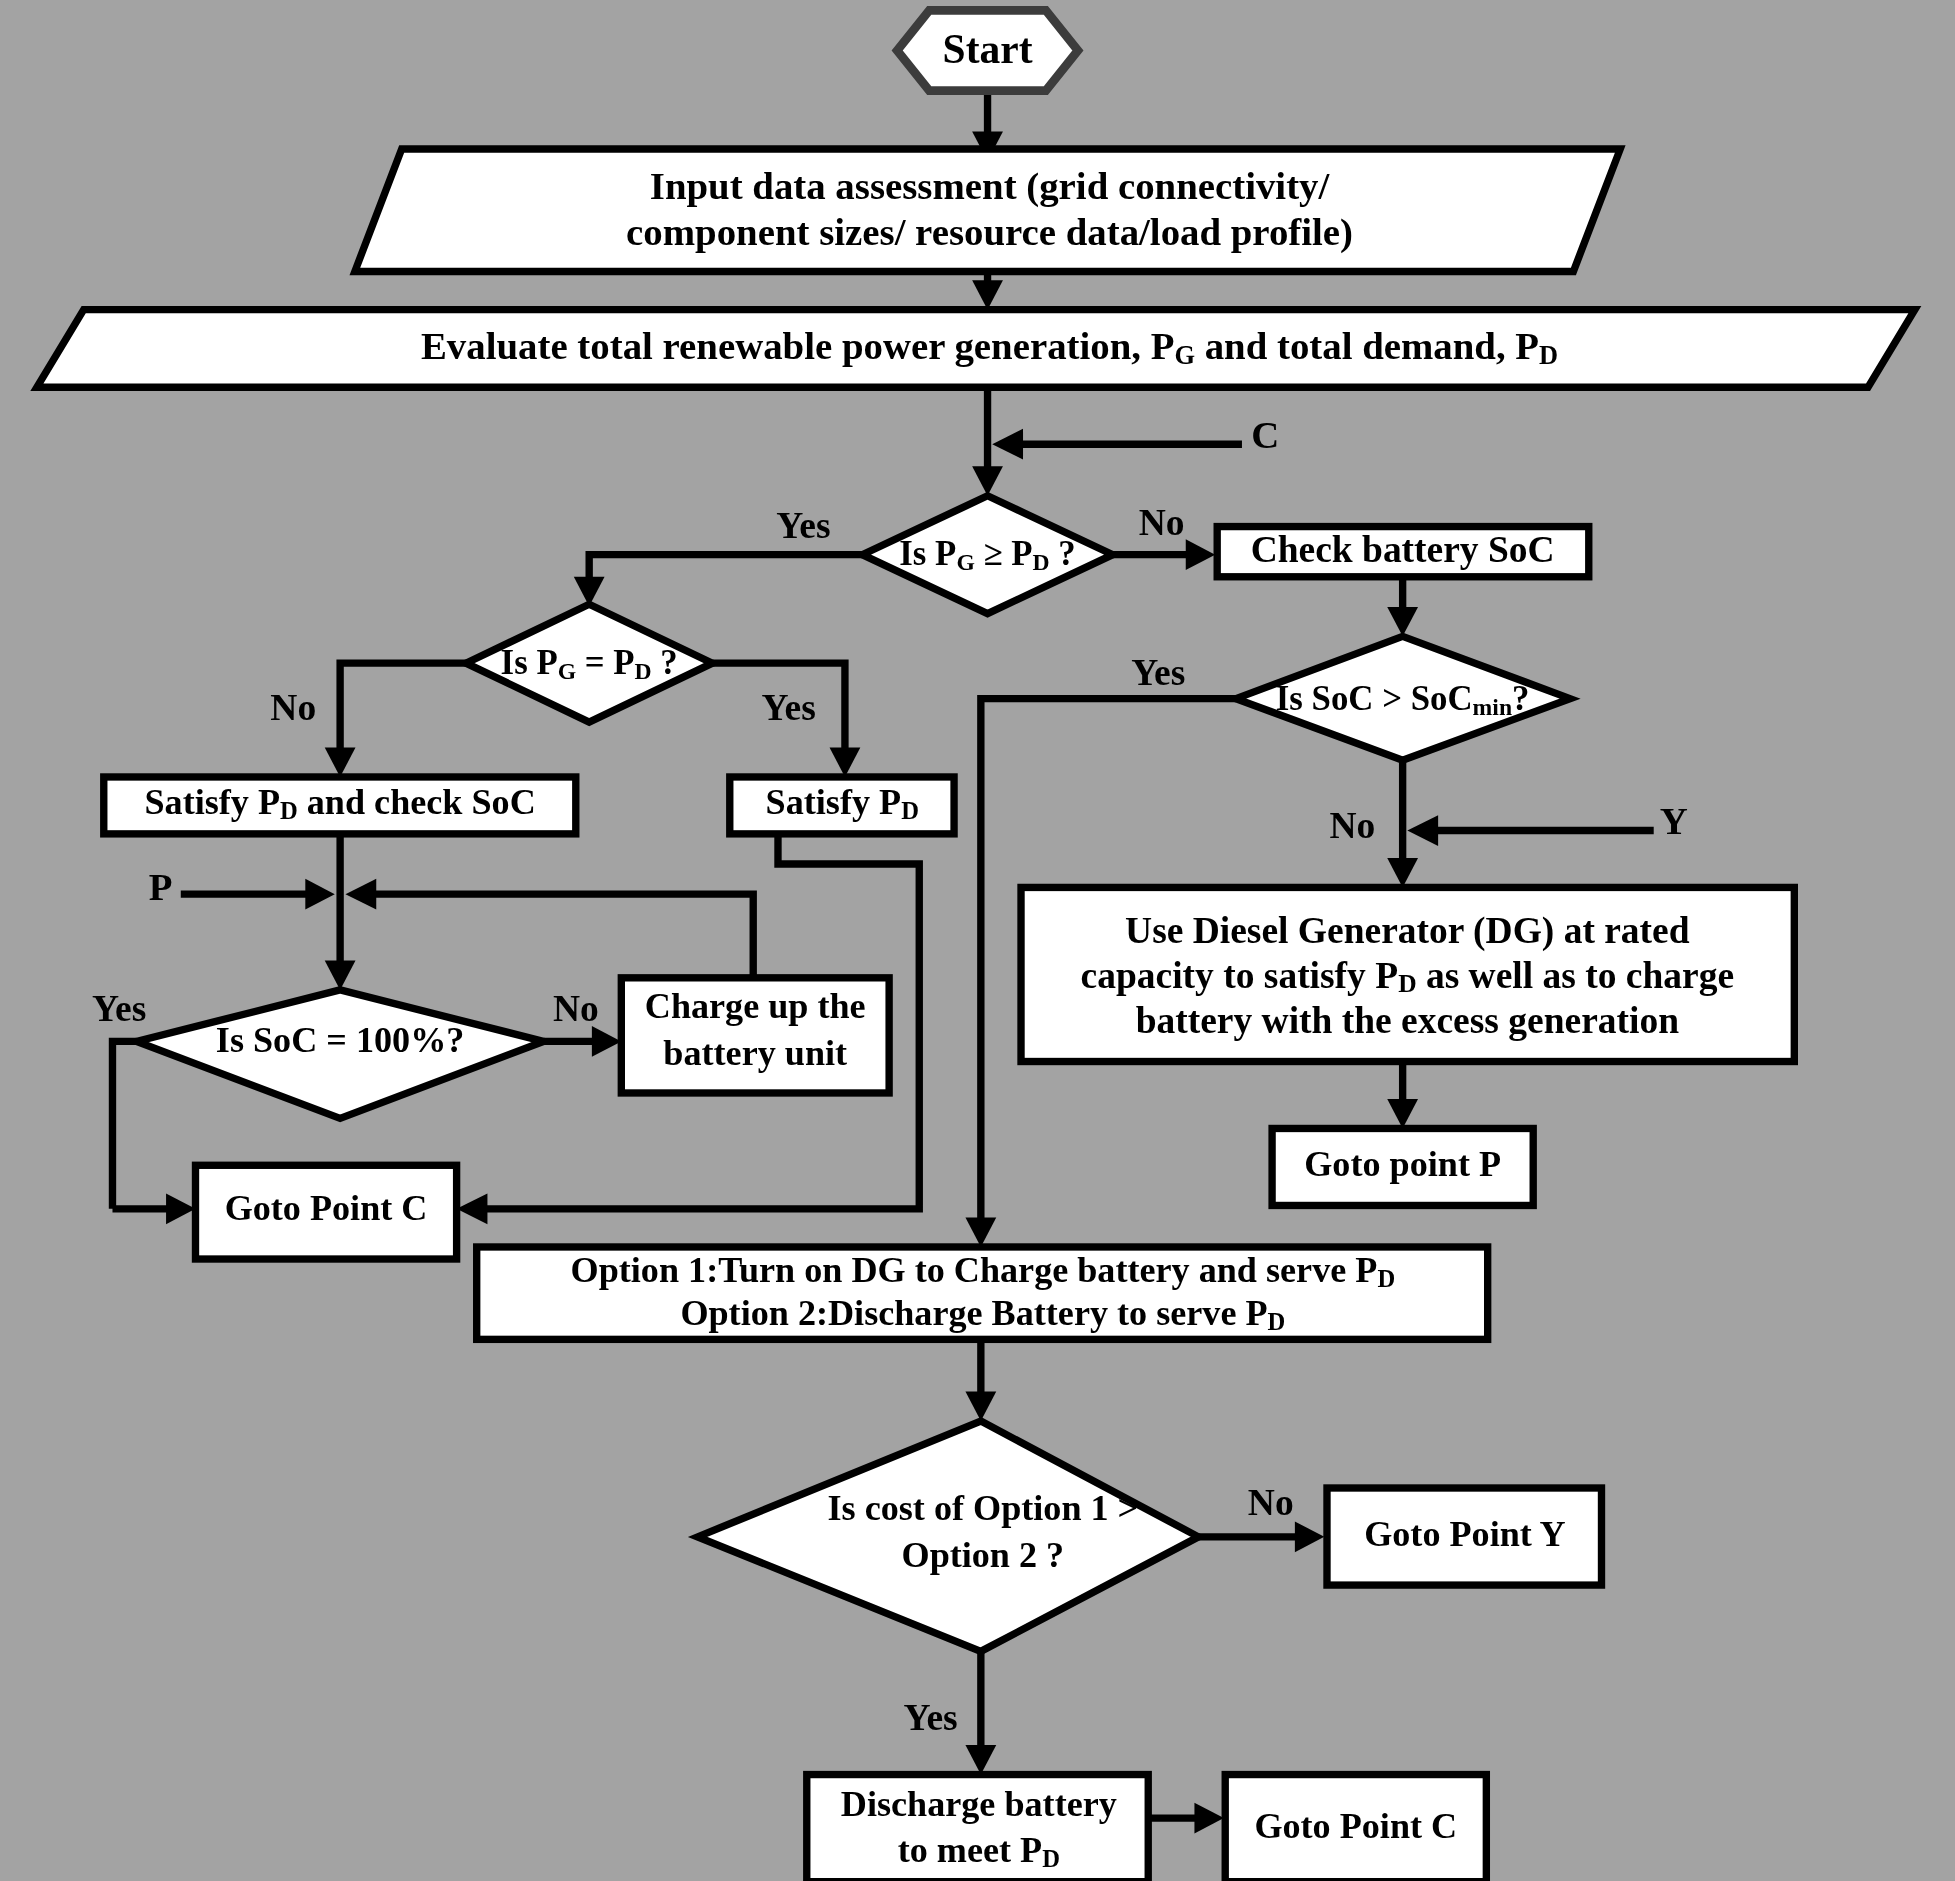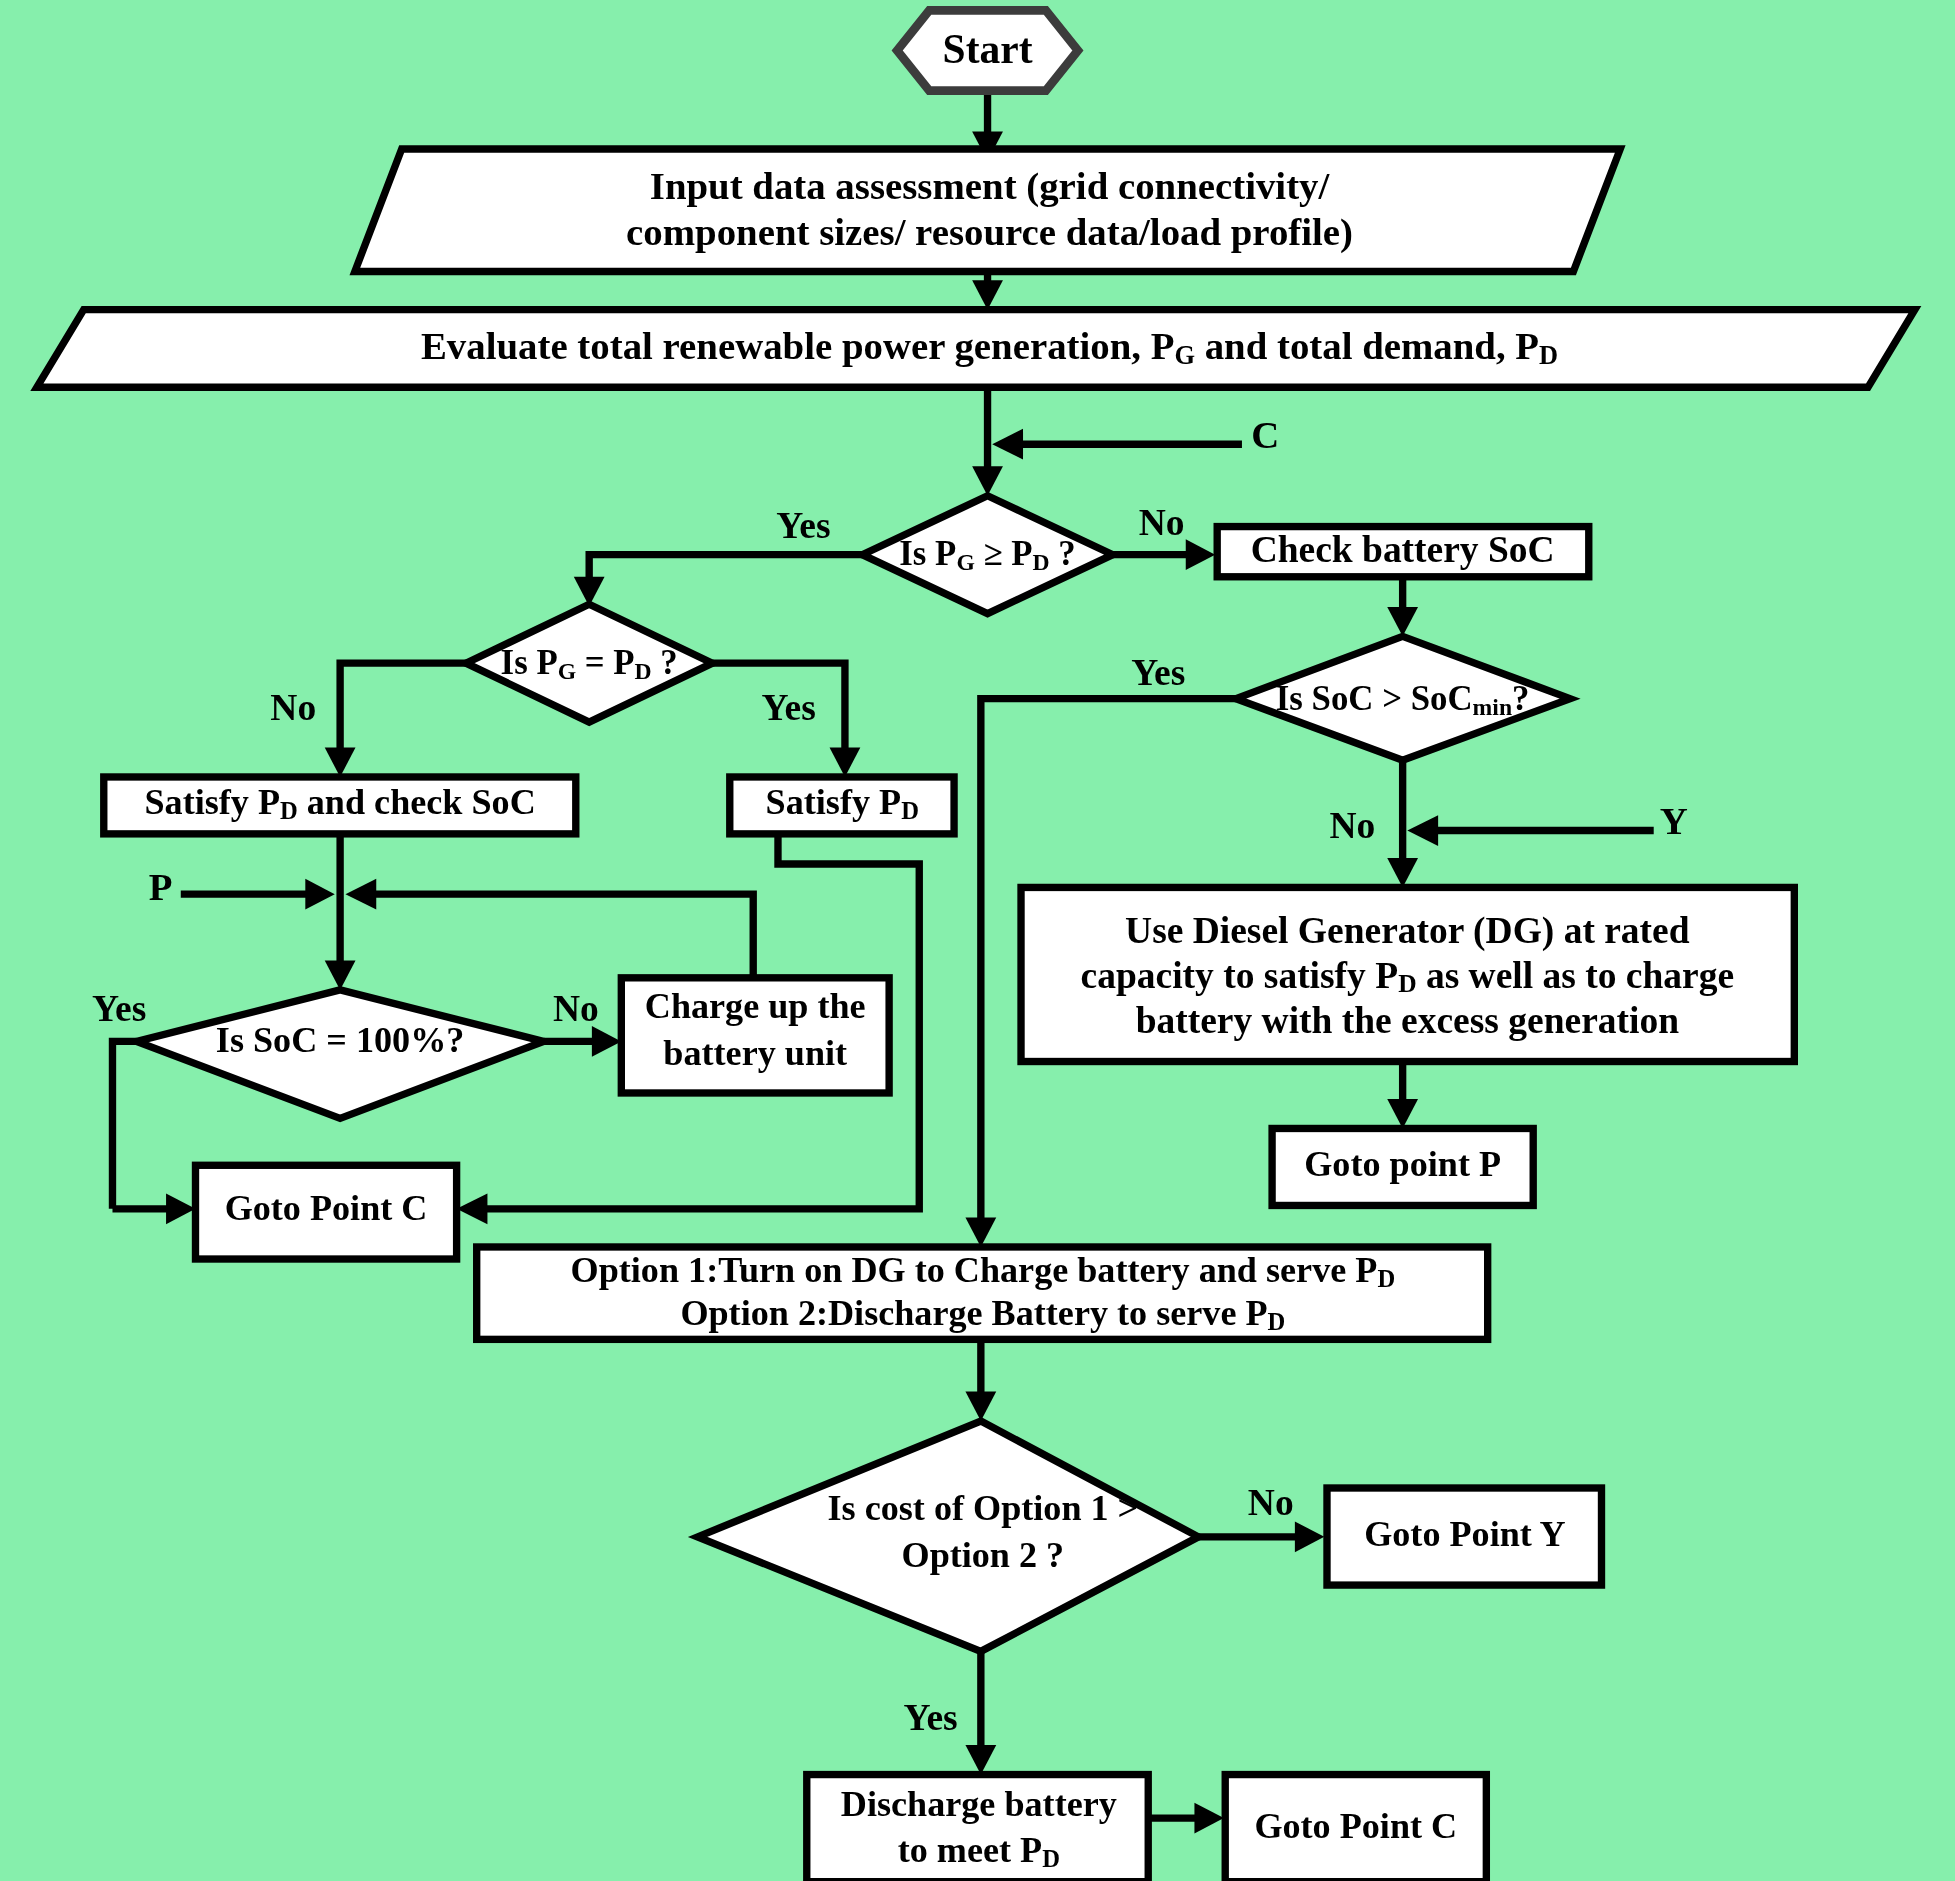--- a/index.html
+++ b/index.html
@@ -4,21 +4,21 @@
 <style>
   html, body {
     margin: 0;
     padding: 0;
     background: #ffffff;
   }
   #flowchart-root {
     position: relative;
     width: 1955px;
     height: 1882px;
-    background: #86efac;
+    background: #a3a3a3;
     font-family: "Liberation Serif", "DejaVu Serif", serif;
     text-align: right;
   }
   svg.flow-canvas {
     position: absolute;
     top: 0;
     left: 0;
     width: 1955px;
     height: 1882px;
     display: block;

